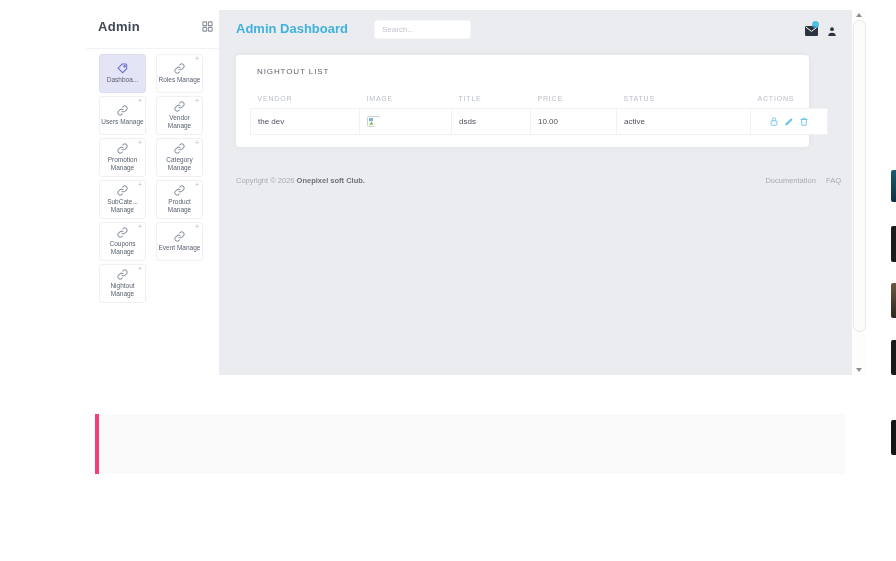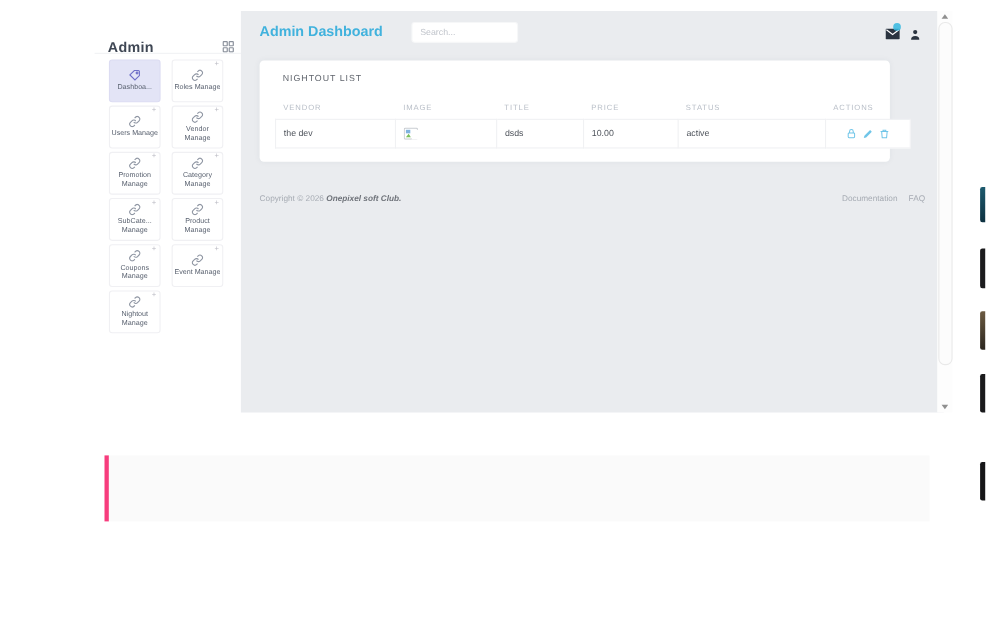--- a/index.html
+++ b/index.html
@@ -1,21 +1,21 @@
 <!DOCTYPE html>
 <html><head>
 <meta charset="utf-8">
 <style>
   html,body{margin:0;padding:0;background:#fff;}
   .stage{position:relative;width:896px;height:561px;background:#ffffff;overflow:hidden;
          font-family:"Liberation Sans","DejaVu Sans",sans-serif;}
 
   
   .sidebar{position:absolute;left:86px;top:10px;width:133px;height:365px;background:#fff;}
-  .sidebar-head{position:absolute;left:0;top:16px;width:133px;height:36px;}
+  .sidebar-head{position:absolute;left:0;top:0;width:133px;height:36px;}
   .brand{position:absolute;left:12px;top:9px;font-size:13px;font-weight:bold;color:#3f4754;letter-spacing:.3px;}
   .grid-icon{position:absolute;right:6px;top:11px;width:11px;height:11px;color:#8b919c;}
   .sidebar-rule{position:absolute;left:0;top:38px;width:133px;height:1px;background:#f1f2f4;}
   .tiles{position:absolute;left:13px;top:44px;display:grid;grid-template-columns:47px 47px;
          grid-auto-rows:39px;column-gap:10px;row-gap:3px;}
   .tile{position:relative;background:#fff;border:1px solid #f0f0f3;border-radius:3px;
         display:flex;flex-direction:column;align-items:center;justify-content:center;cursor:pointer;}
   .tile.active{background:#e3e4f6;border-color:#dcdcf2;}
   .tile .plus{position:absolute;top:0px;right:3px;font-size:7px;color:#b9b9c2;line-height:8px;}
   .tile .ticon{width:11px;height:11px;color:#8f96a3;margin-bottom:2px;flex:none;}
@@ -46,21 +46,21 @@
           padding:4px 0 6px 7px;}
   .tbl td{font-size:8px;color:#4d525a;padding:7px 0 7px 7px;border:1px solid #f0f1f3;background:#fff;}
   .tbl td.actions-cell{text-align:center;padding-left:0;}
   .action-icon{display:inline-block;width:10px;height:11px;color:#6fc5e8;margin:0 1.5px;
                vertical-align:middle;cursor:pointer;}
   .broken-img{display:inline-block;width:13px;height:11px;vertical-align:middle;}
 
   
   .content-footer{position:absolute;left:17px;top:166px;width:605px;display:flex;
                   justify-content:space-between;font-size:7.5px;color:#a6abb3;}
-  .copy-brand{font-weight:bold;color:#6e7279;font-style:italic;}
+  .copy-brand{font-weight:bold;color:#6e7279;}
   .footer-links span{margin-left:8px;cursor:pointer;}
 
   
   .scrollbar{position:absolute;left:852px;top:10px;width:14px;height:365px;background:#fdfdfd;}
   .scroll-thumb{position:absolute;left:1px;top:10px;width:11px;height:310px;background:#fcfcfc;
                 border:1px solid #e9e9e9;border-radius:6px;}
   .scroll-up-icon{position:absolute;left:4px;top:3px;width:0;height:0;
                   border-left:3px solid transparent;border-right:3px solid transparent;
                   border-bottom:4px solid #8f8f8f;}
   .scroll-down-icon{position:absolute;left:4px;bottom:3px;width:0;height:0;

